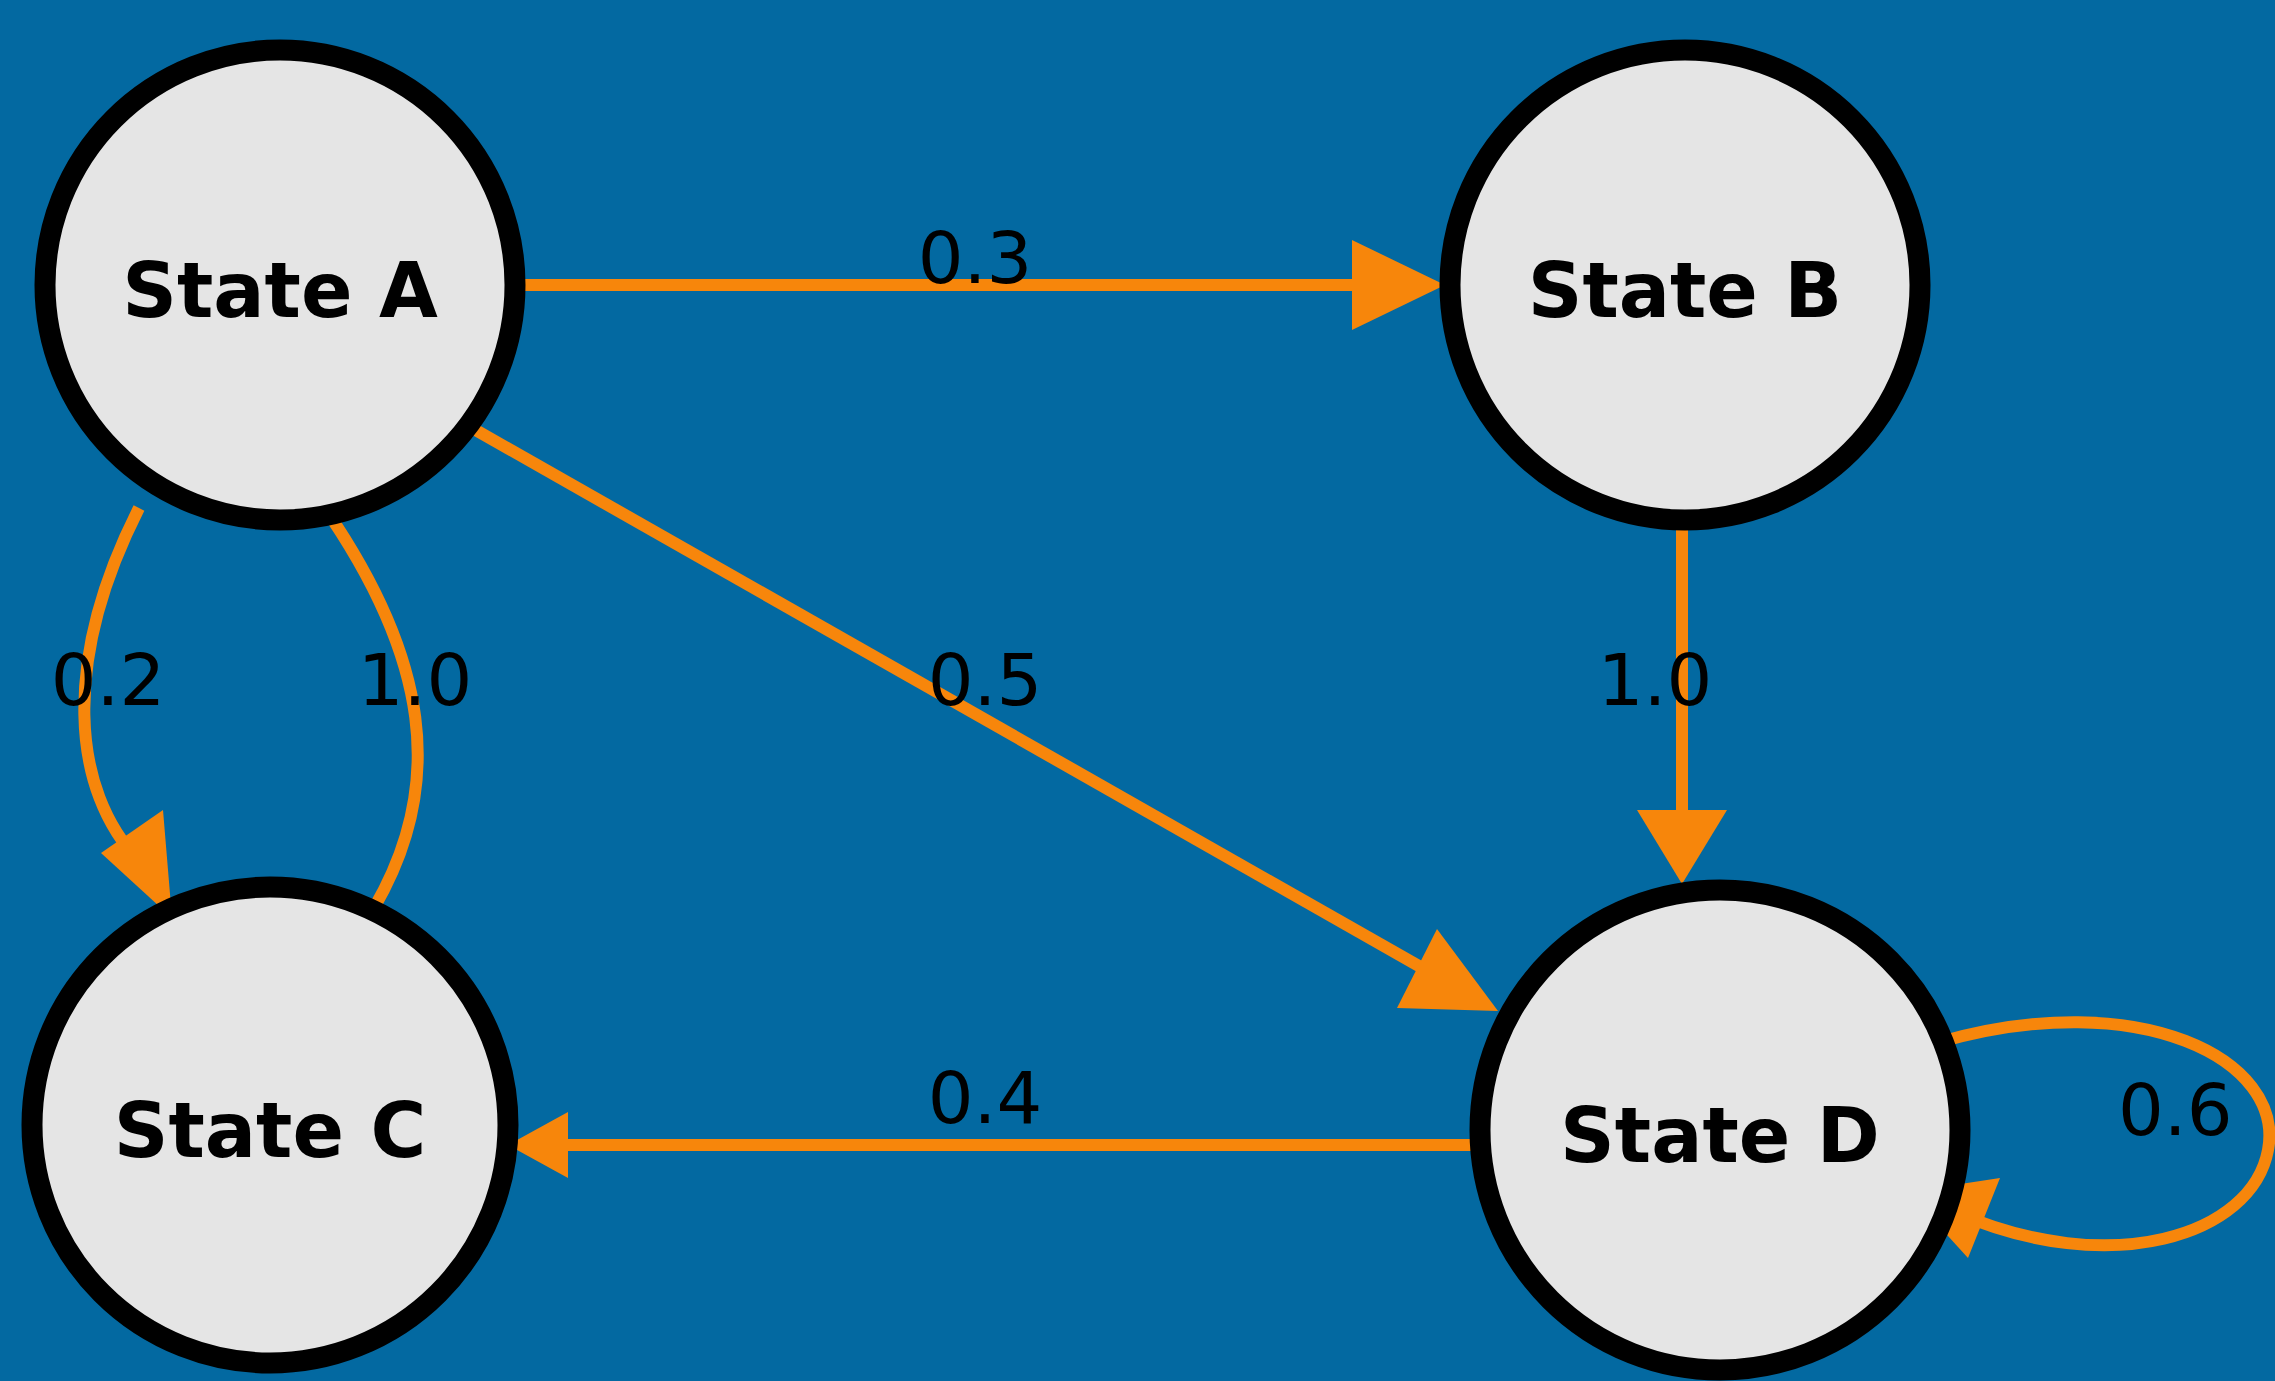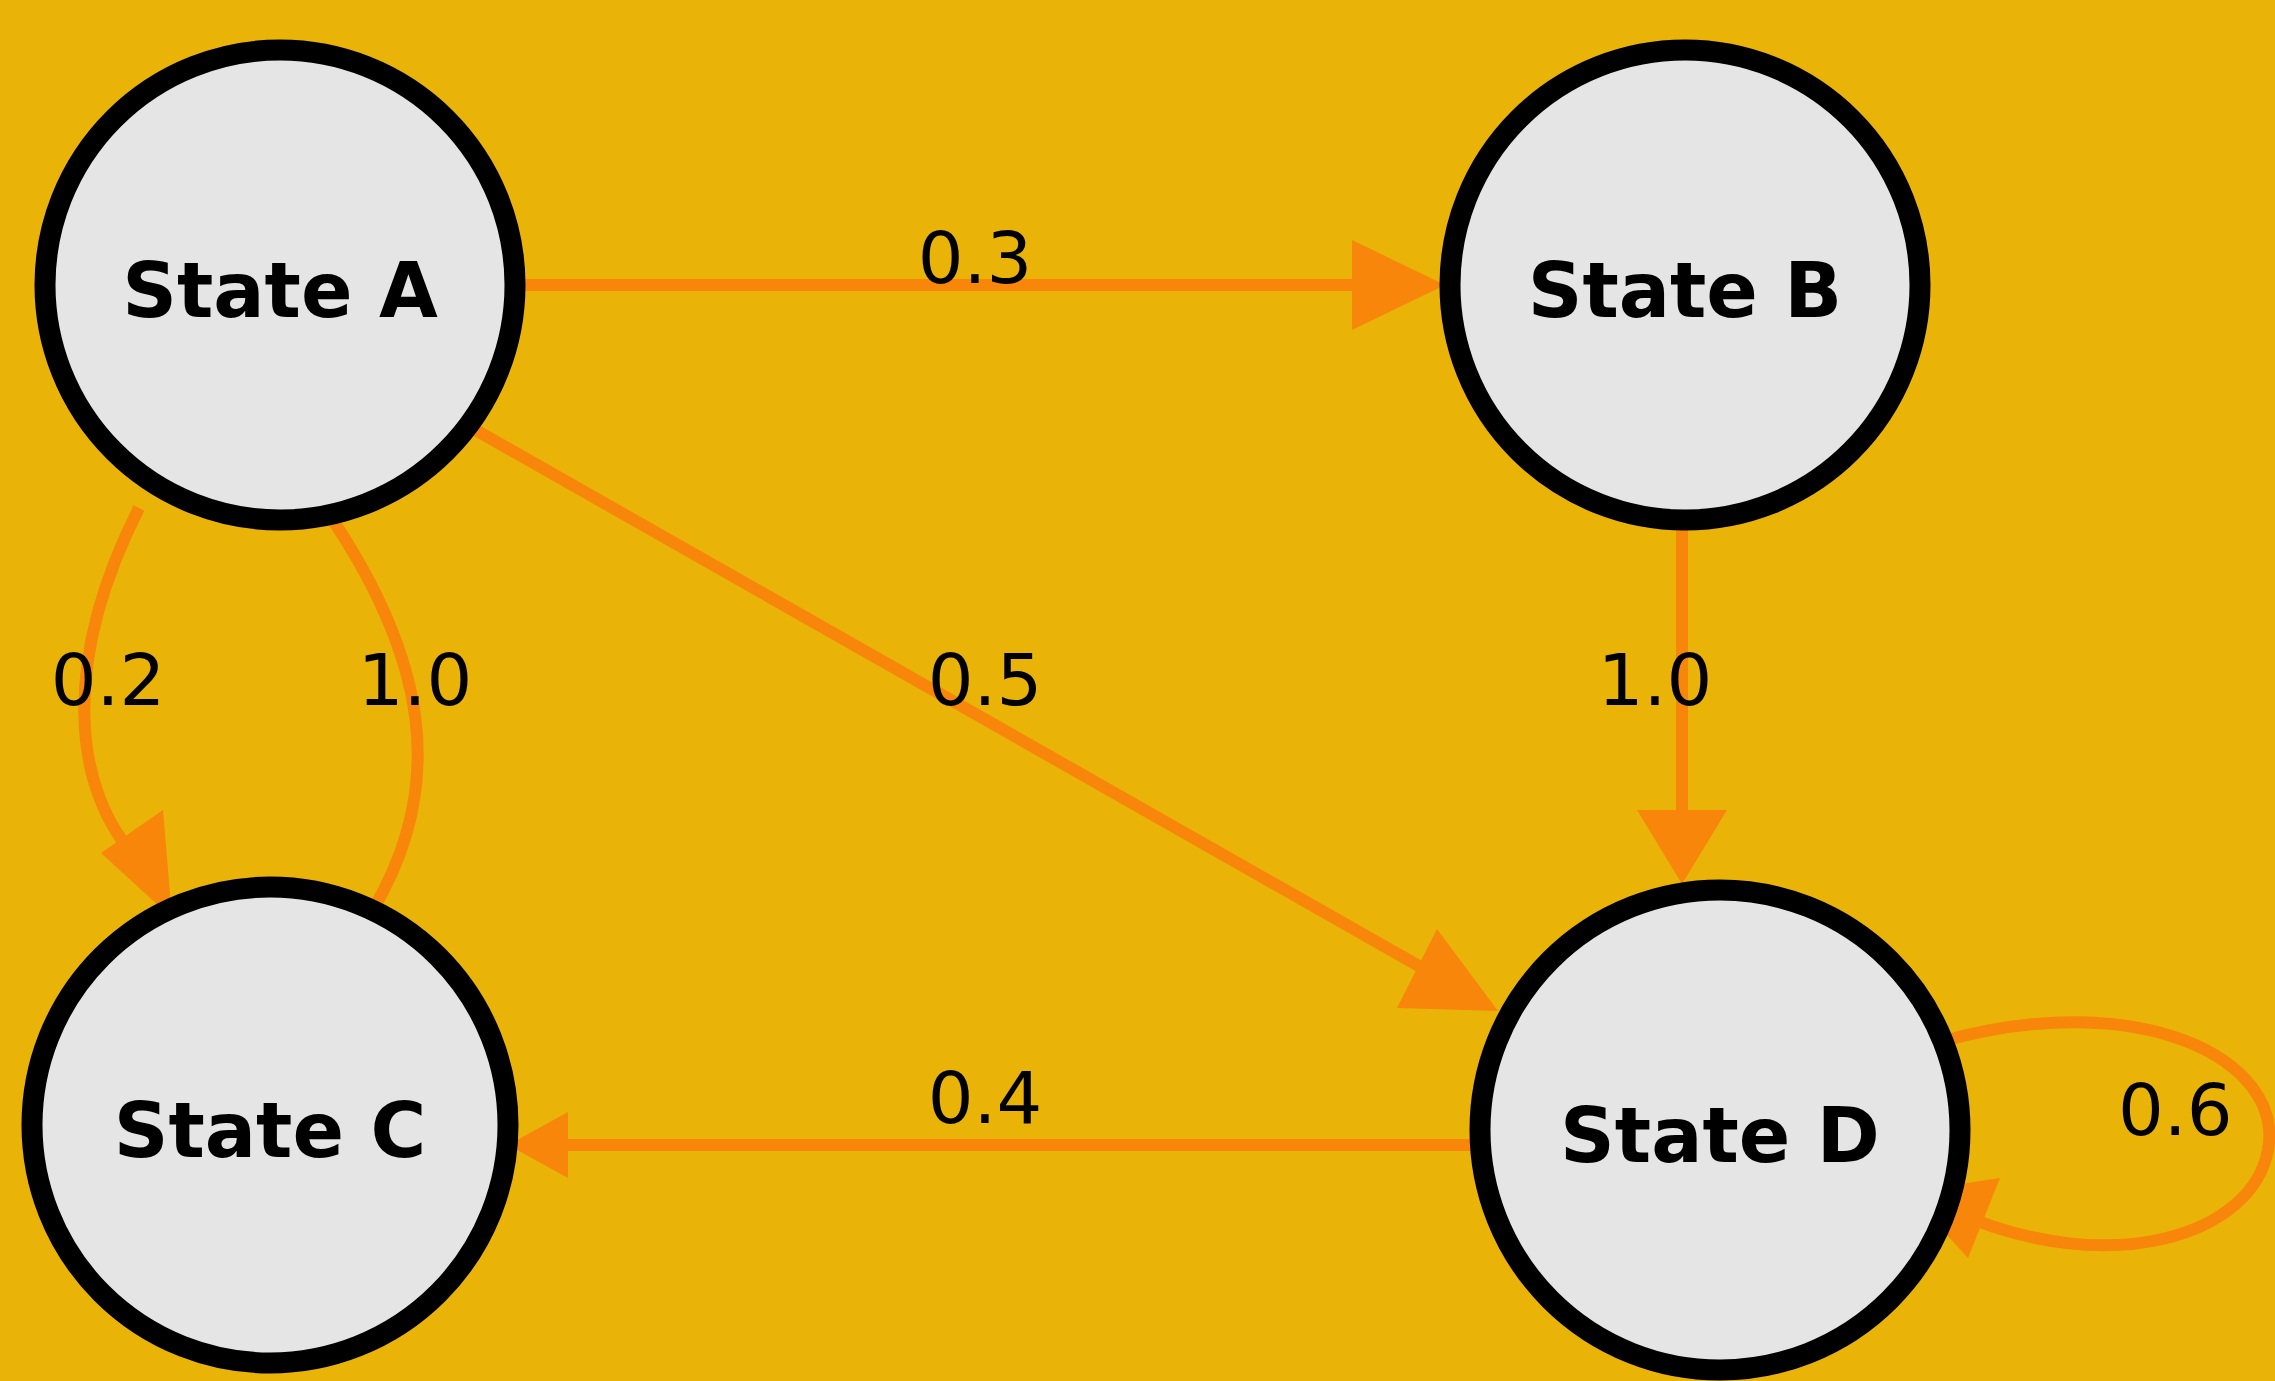--- a/index.html
+++ b/index.html
@@ -10,21 +10,21 @@
   body {
     width: 2275px;
     height: 1381px;
     overflow: hidden;
     font-family: "DejaVu Sans", sans-serif;
   }
   #diagram-root {
     position: relative;
     width: 2275px;
     height: 1381px;
-    background: #eab308;
+    background: #0369a1;
   }
   svg.graph-canvas {
     position: absolute;
     top: 0;
     left: 0;
     width: 2275px;
     height: 1381px;
     display: block;
   }
   .node-circle {

